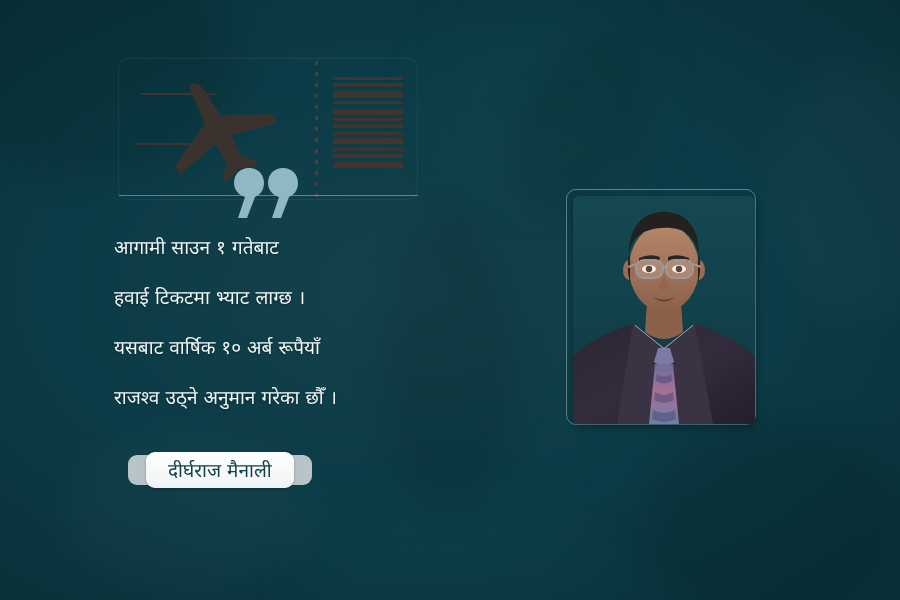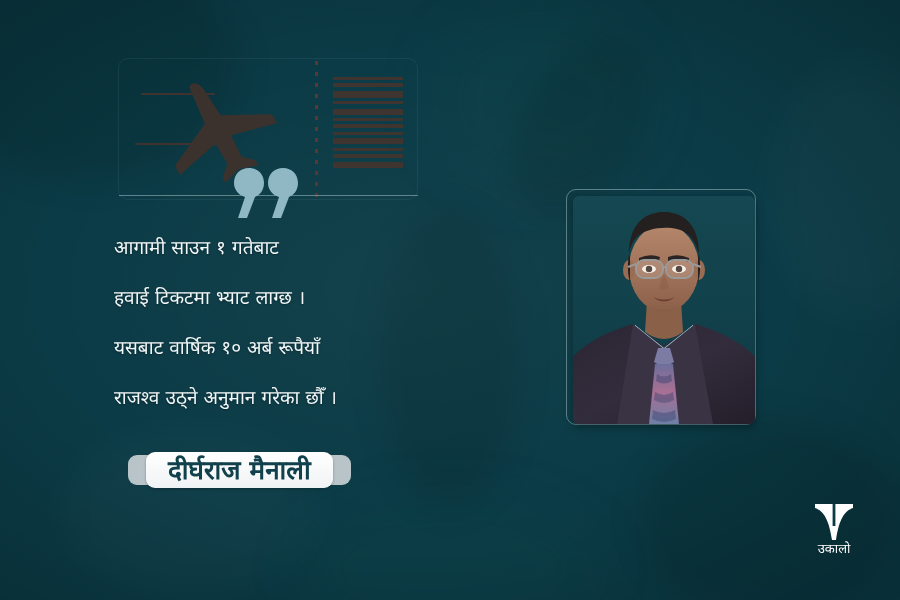--- a/index.html
+++ b/index.html
@@ -75,21 +75,21 @@
     position:relative;z-index:2;
     height:36px;padding:0 22px;
     background:linear-gradient(#ffffff,#f0f3f4);
     border-radius:9px;
     display:flex;align-items:center;justify-content:center;
     box-shadow:0 1px 3px rgba(0,0,0,0.28);
   }
   #badge-name{
     color:#10414c;
     font-family:"DejaVu Sans","Liberation Sans",sans-serif;
-    font-size:26px;font-weight:bold;line-height:1;
+    font-size:19px;font-weight:normal;line-height:1;
     white-space:nowrap;
   }
 
   
   #portrait-frame{
     position:absolute;left:566px;top:189px;width:190px;height:236px;
     border:1px solid rgba(190,215,220,0.45);
     border-radius:10px;box-sizing:border-box;
   }
   #portrait{
@@ -258,22 +258,14 @@
       <path d="M91 78 q-4 10 -5 14 q4 4 10 0 q-1 -5 -5 -14 z" fill="#8f6149" opacity="0.65"></path>
 
       <path d="M80 101 q11 5 22 0 q-11 9 -22 0 z" fill="#6d4232"></path>
 
       <path d="M70 108 q21 12 42 0 q-21 14 -42 0 z" fill="#7d5640" opacity="0.35"></path>
 
       <rect width="182" height="228" fill="none"></rect>
     </svg>
   </div>
 
-  <div id="logo">
-    <svg id="logo-mark" viewBox="0 0 44 36" xmlns="http://www.w3.org/2000/svg">
-      <path d="M3 0 L41 0 L41 4 C32 7 27 16 24 36 L20 36 C17 16 12 7 3 4 z" fill="#ffffff"></path>
-      <path d="M20.6 0 L23.4 0 L23.4 22 L20.6 22 z" fill="#0b3b46"></path>
-      <circle cx="22" cy="27" r="1.6" fill="#ffffff"></circle>
-    </svg>
-    <div id="logo-text">उकालो</div>
-  </div>
 
 </div>
 
 </body></html>

